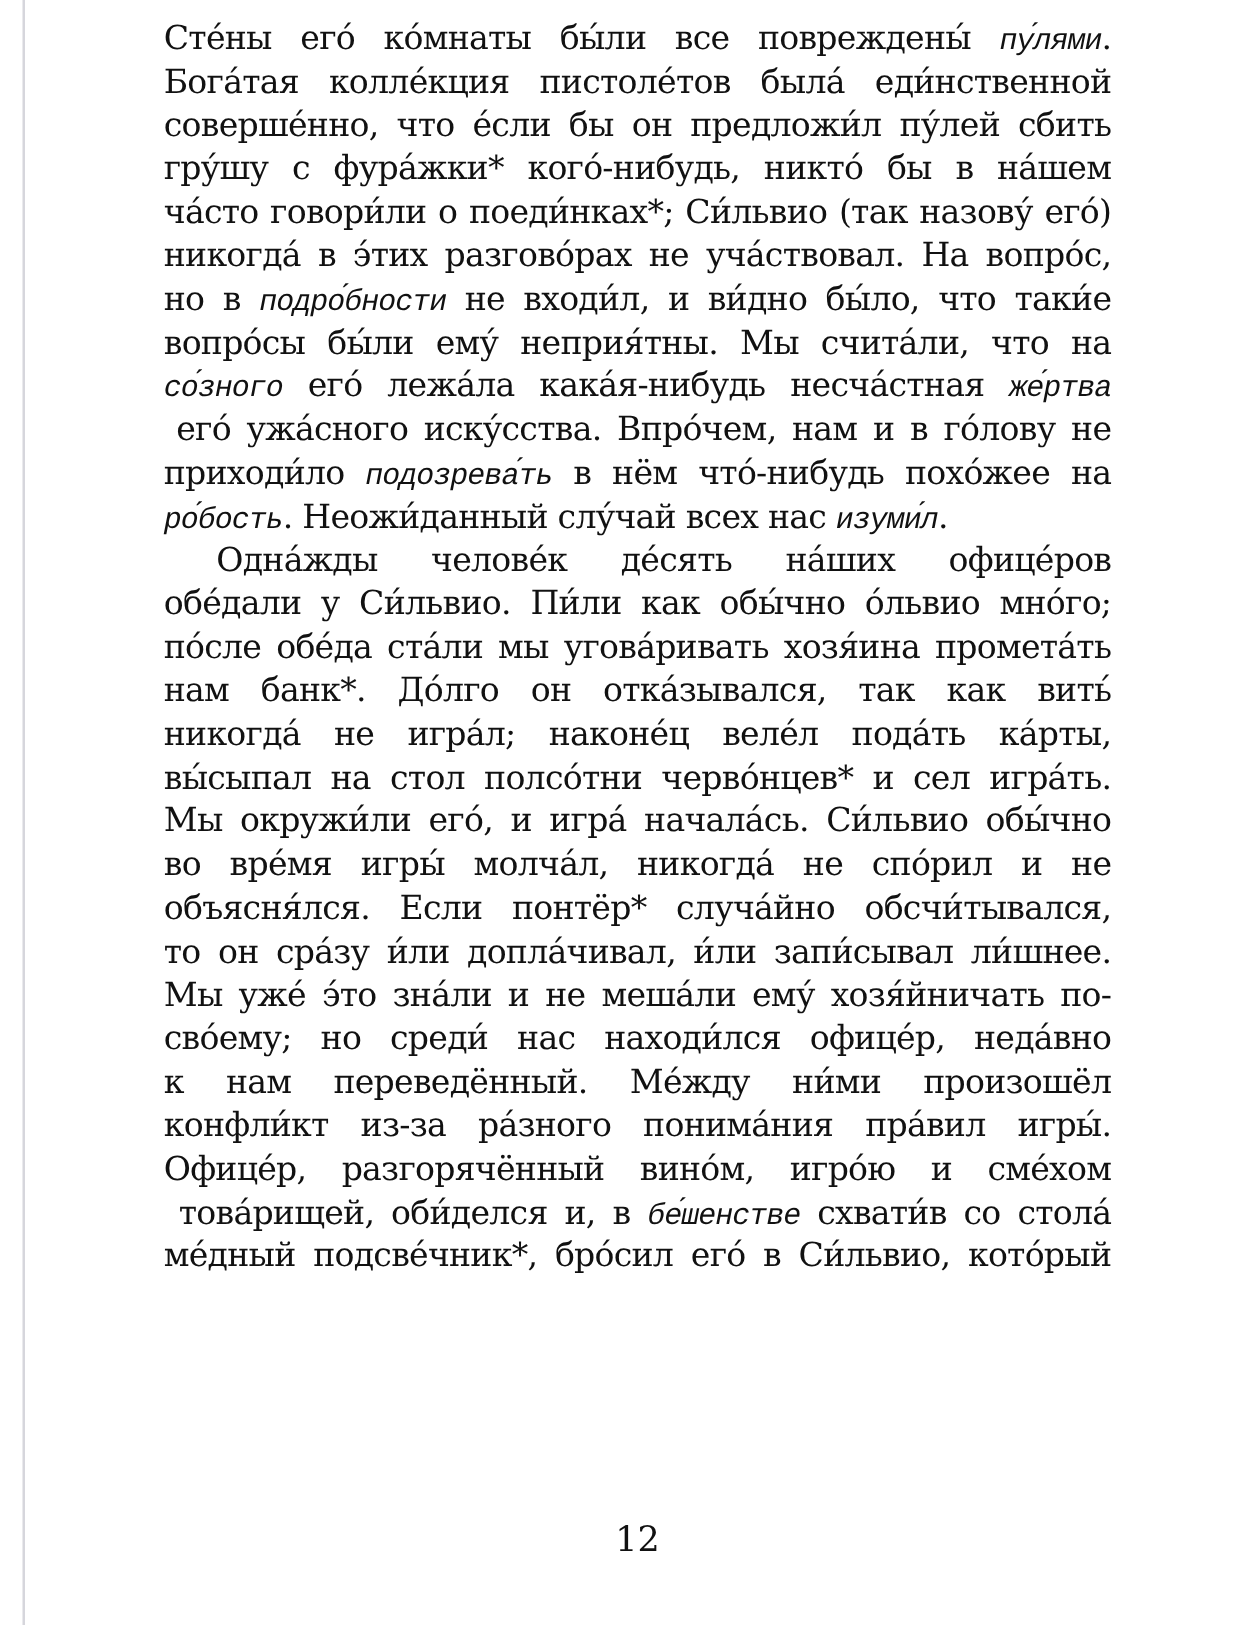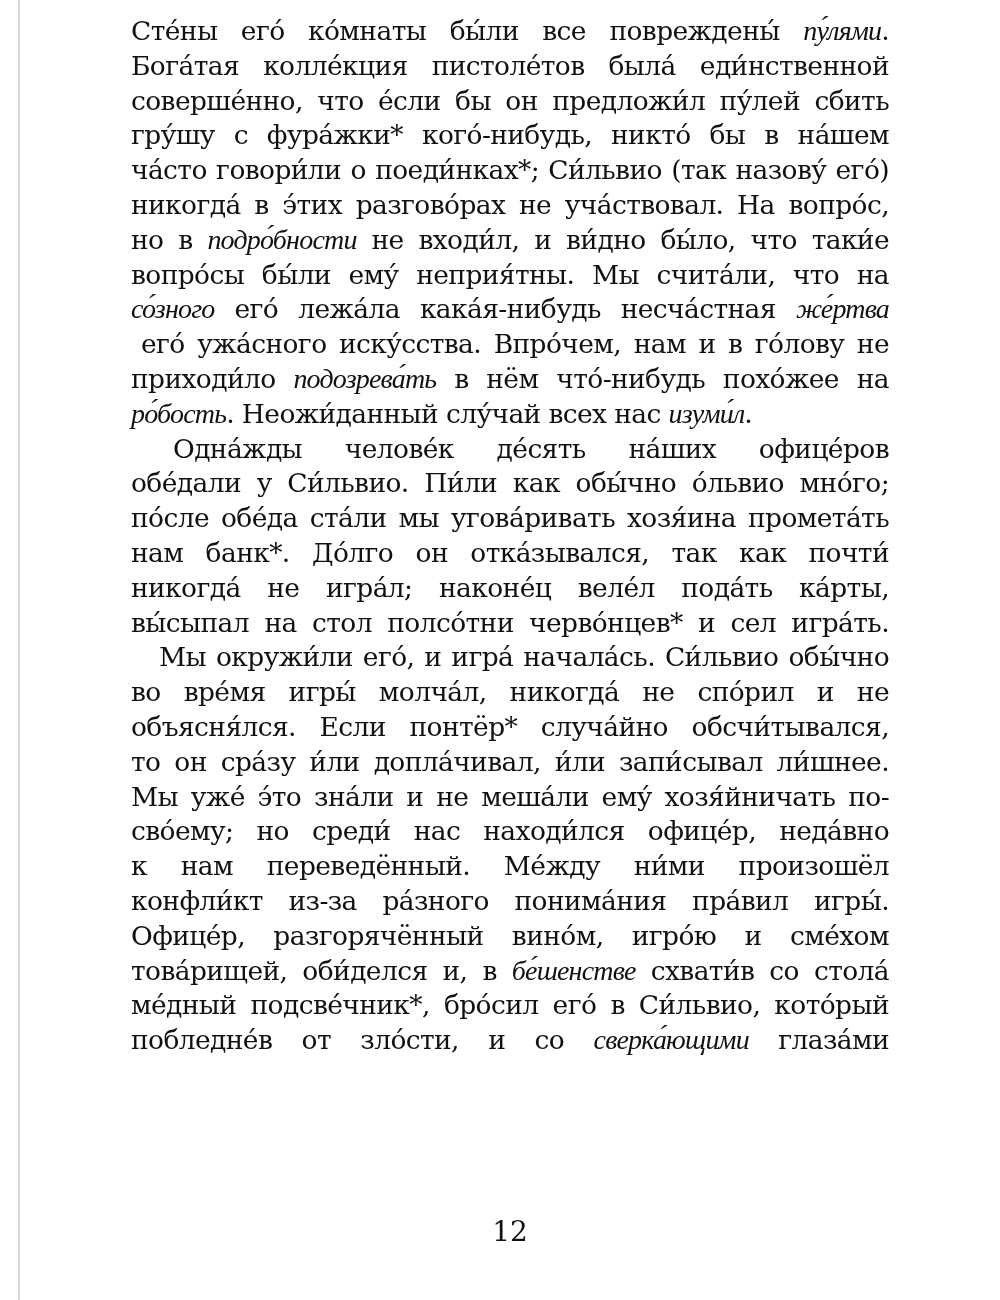--- a/index.html
+++ b/index.html
@@ -40,23 +40,23 @@
     text-align-last: justify;
     transform-origin: left center;
   }
   .line.last {
     text-align-last: left;
   }
   .line.indent {
     padding-left: 42px;
   }
   .em {
-    font-family: Liberation Serif, serif;
+    font-family: Liberation Mono, monospace;
     font-style: oblique;
-    font-size: 28px;
+    font-size: 24px;
     letter-spacing: -0.8px;
   }
   .page-number {
     position: absolute;
     left: 0;
     width: 1020px;
     top: 1215px;
     text-align: center;
     font-family: "DejaVu Serif", "Liberation Serif", serif;
     font-size: 28px;
@@ -80,31 +80,30 @@
       <span class="line" style="word-spacing: 0px;"><span>вопро́сы бы́ли ему́ неприя́тны. Мы счита́ли, что на</span></span>
       <span class="line" style="word-spacing: 0px;"><span class="em">со́зного</span><span> его́ лежа́ла кака́я-нибудь несча́стная </span><span class="em">же́ртва</span></span>
       <span class="line" style="word-spacing: 0px; margin-left: 10px;"><span>его́ ужа́сного иску́сства. Впро́чем, нам и в го́лову не</span></span>
       <span class="line" style="word-spacing: 0px;"><span>приходи́ло </span><span class="em">подозрева́ть</span><span> в нём что́-нибудь похо́жее на</span></span>
       <span class="line last"><span class="em">ро́бость</span><span>. Неожи́данный слу́чай всех нас </span><span class="em">изуми́л</span><span>.</span></span>
     </div>
     <div>
       <span class="line indent" style="word-spacing: 0px;"><span>Одна́жды челове́к де́сять на́ших офице́ров</span></span>
       <span class="line" style="word-spacing: 0px;"><span>обе́дали у Си́львио. Пи́ли как обы́чно о́львио мно́го;</span></span>
       <span class="line" style="word-spacing: 0px;"><span>по́сле обе́да ста́ли мы угова́ривать хозя́ина промета́ть</span></span>
-      <span class="line" style="word-spacing: 0px;"><span>нам банк*. До́лго он отка́зывался, так как почти́</span></span>
+      <span class="line" style="word-spacing: 0px;"><span>нам банк*. До́лго он отка́зывался, так как вить́</span></span>
       <span class="line" style="word-spacing: 0px;"><span>никогда́ не игра́л; наконе́ц веле́л пода́ть ка́рты,</span></span>
       <span class="line" style="word-spacing: 0px;"><span>вы́сыпал на стол полсо́тни черво́нцев* и сел игра́ть.</span></span>
-      <span class="line" style="word-spacing: 0px; margin-left: 28px;"><span>Мы окружи́ли его́, и игра́ начала́сь. Си́львио обы́чно</span></span>
+      <span class="line" style="word-spacing: 0px;"><span>Мы окружи́ли его́, и игра́ начала́сь. Си́львио обы́чно</span></span>
       <span class="line" style="word-spacing: 0px;"><span>во вре́мя игры́ молча́л, никогда́ не спо́рил и не</span></span>
       <span class="line" style="word-spacing: 0px;"><span>объясня́лся. Если понтёр* случа́йно обсчи́тывался,</span></span>
       <span class="line" style="word-spacing: 0px;"><span>то он сра́зу и́ли допла́чивал, и́ли запи́сывал ли́шнее.</span></span>
       <span class="line" style="word-spacing: 0px;"><span>Мы уже́ э́то зна́ли и не меша́ли ему́ хозя́йничать по-</span></span>
       <span class="line" style="word-spacing: 0px;"><span>сво́ему; но среди́ нас находи́лся офице́р, неда́вно</span></span>
       <span class="line" style="word-spacing: 0px;"><span>к нам переведённый. Ме́жду ни́ми произошёл</span></span>
       <span class="line" style="word-spacing: 0px;"><span>конфли́кт из-за ра́зного понима́ния пра́вил игры́.</span></span>
       <span class="line" style="word-spacing: 0px;"><span>Офице́р, разгорячённый вино́м, игро́ю и сме́хом</span></span>
-      <span class="line" style="word-spacing: 0px;"><span>това́рищей, оби́делся и, в </span><span class="em">бе́шенстве</span><span> схвати́в со стола́</span></span>
+      <span class="line" style="word-spacing: 0px; margin-left: 12px;"><span>това́рищей, оби́делся и, в </span><span class="em">бе́шенстве</span><span> схвати́в со стола́</span></span>
       <span class="line" style="word-spacing: 0px;"><span>ме́дный подсве́чник*, бро́сил его́ в Си́львио, кото́рый</span></span>
-      <span class="line" style="word-spacing: 0px;"><span>побледне́в от зло́сти, и со </span><span class="em">сверка́ющими</span><span> глаза́ми</span></span>
     </div>
   </div>
 
 <div class="page-number">12</div>
 
 </body></html>

